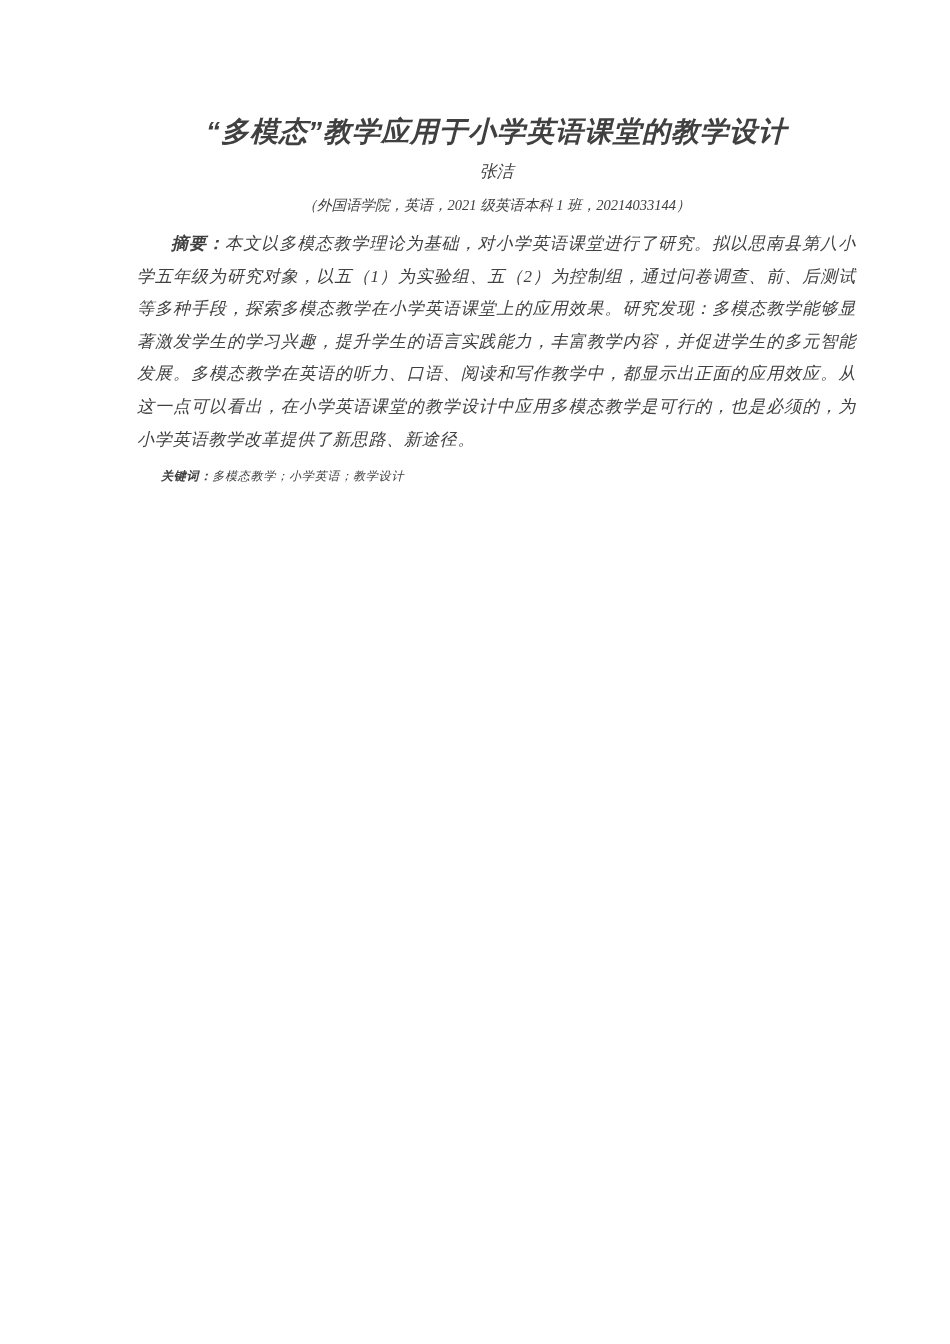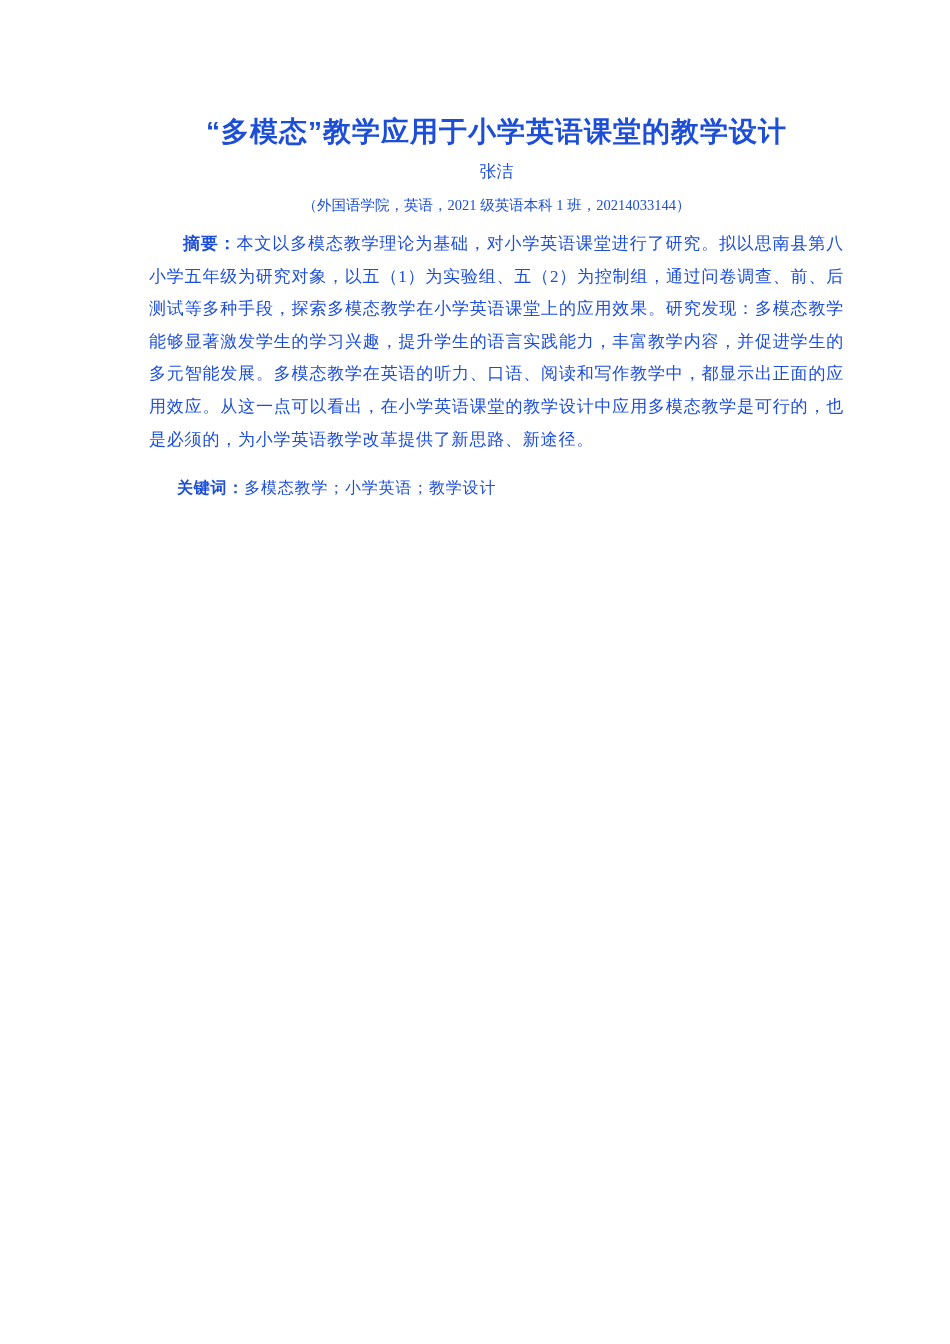--- a/index.html
+++ b/index.html
@@ -5,23 +5,24 @@
   html, body {
     margin: 0;
     padding: 0;
     background: #ffffff;
   }
   .page {
     position: relative;
     width: 950px;
     height: 964px;
     background: #ffffff;
-    color: #1d4ed8;
+    color: #404040;
     font-family: "Liberation Serif", "DejaVu Serif", serif;
     overflow: hidden;
+    font-style: italic;
   }
   .content {
     position: absolute;
     left: 133px;
     top: 112px;
     width: 727px;
   }
   .doc-title {
     margin: 0;
     font-family: "Liberation Sans", "DejaVu Sans", sans-serif;
@@ -39,33 +40,33 @@
     text-align: center;
   }
   .affiliation-line {
     margin: 12px;
     margin-top: 5px;
     font-size: 14.5px;
     line-height: 22px;
     text-align: center;
   }
   .abstract-paragraph {
-    margin: 16px;
+    margin: 4px;
     margin-top: 9px;
     font-size: 17px;
     line-height: 32.6px;
     letter-spacing: 0.8px;
     text-indent: 2em;
     text-align: justify;
     text-justify: inter-character;
     text-align-last: left;
   }
   .keywords-paragraph {
-    margin: 12px;
-    font-size: 16px;
+    margin: 4px;
+    font-size: 12px;
     line-height: 32.6px;
     letter-spacing: 0.8px;
     text-indent: 2em;
   }
   .label-bold {
     font-family: "Liberation Sans", "DejaVu Sans", sans-serif;
     font-weight: 700;
   }
   .page-number {
     position: absolute;

